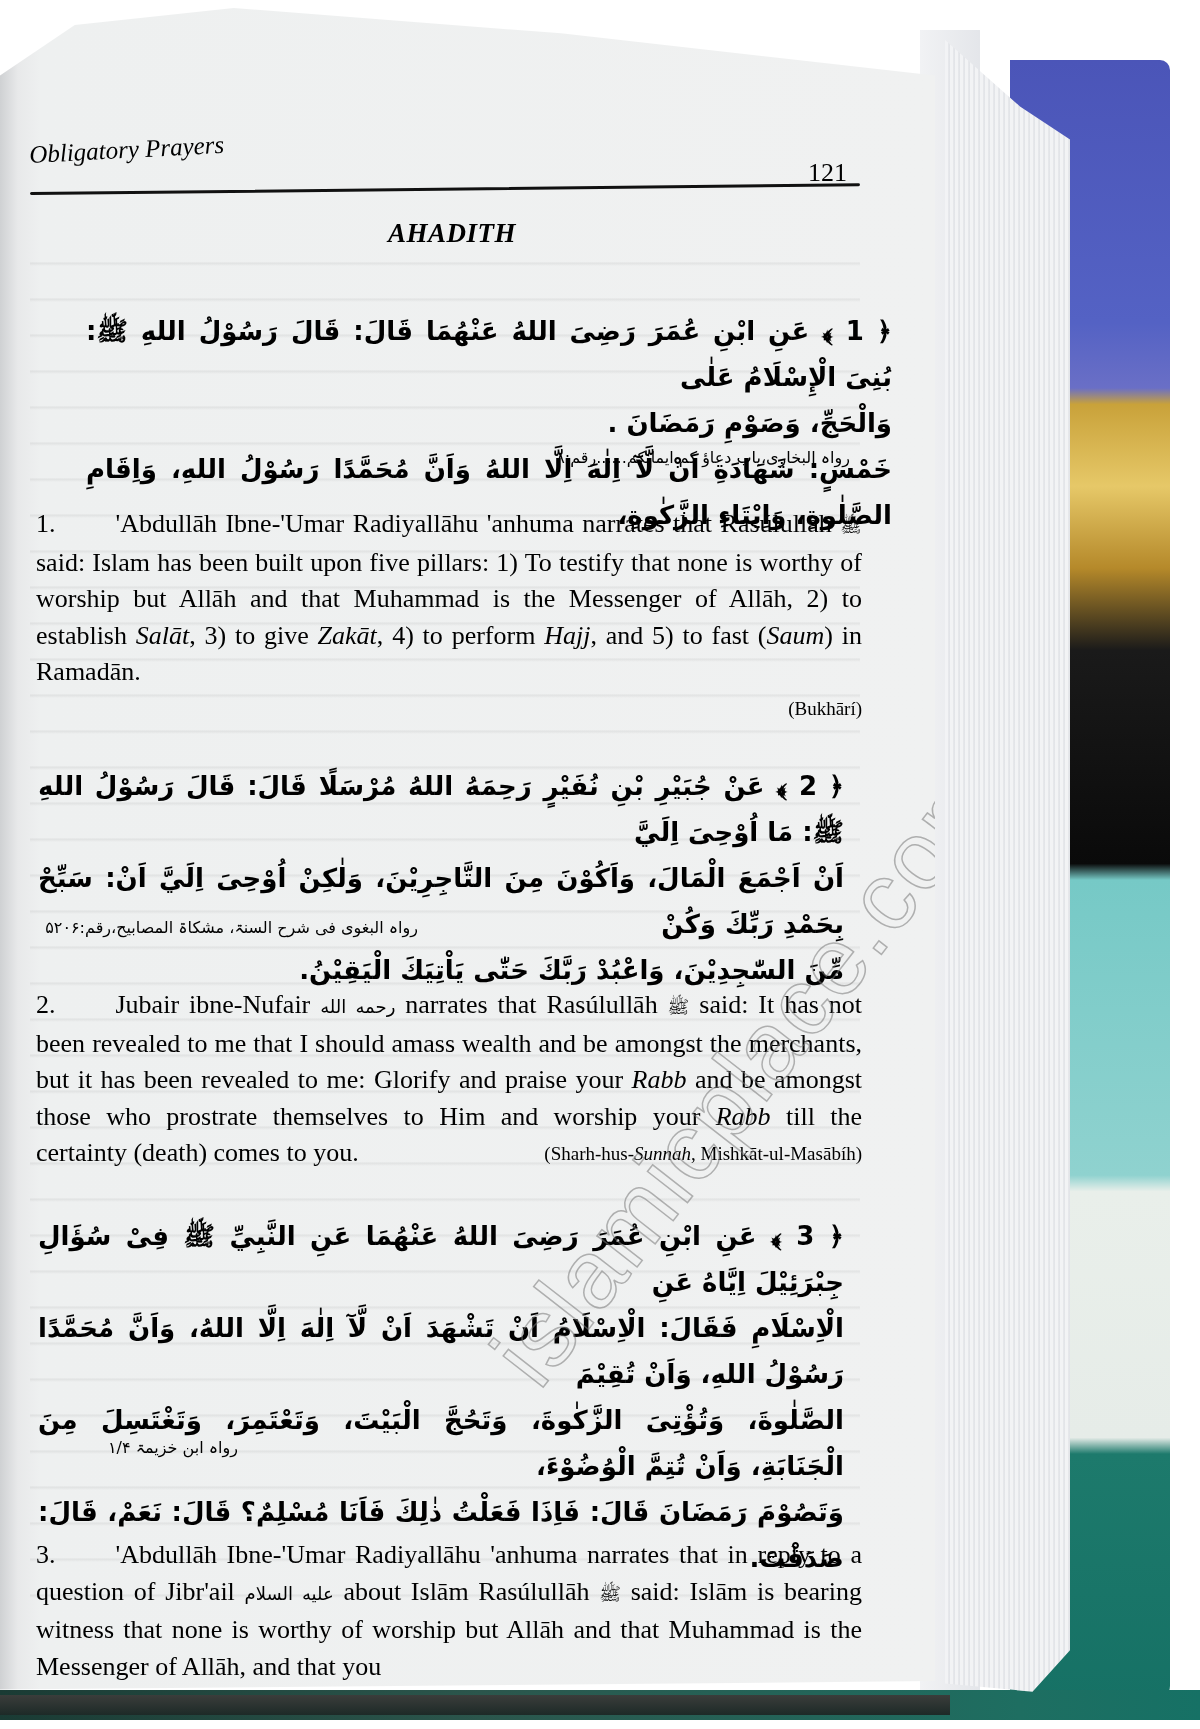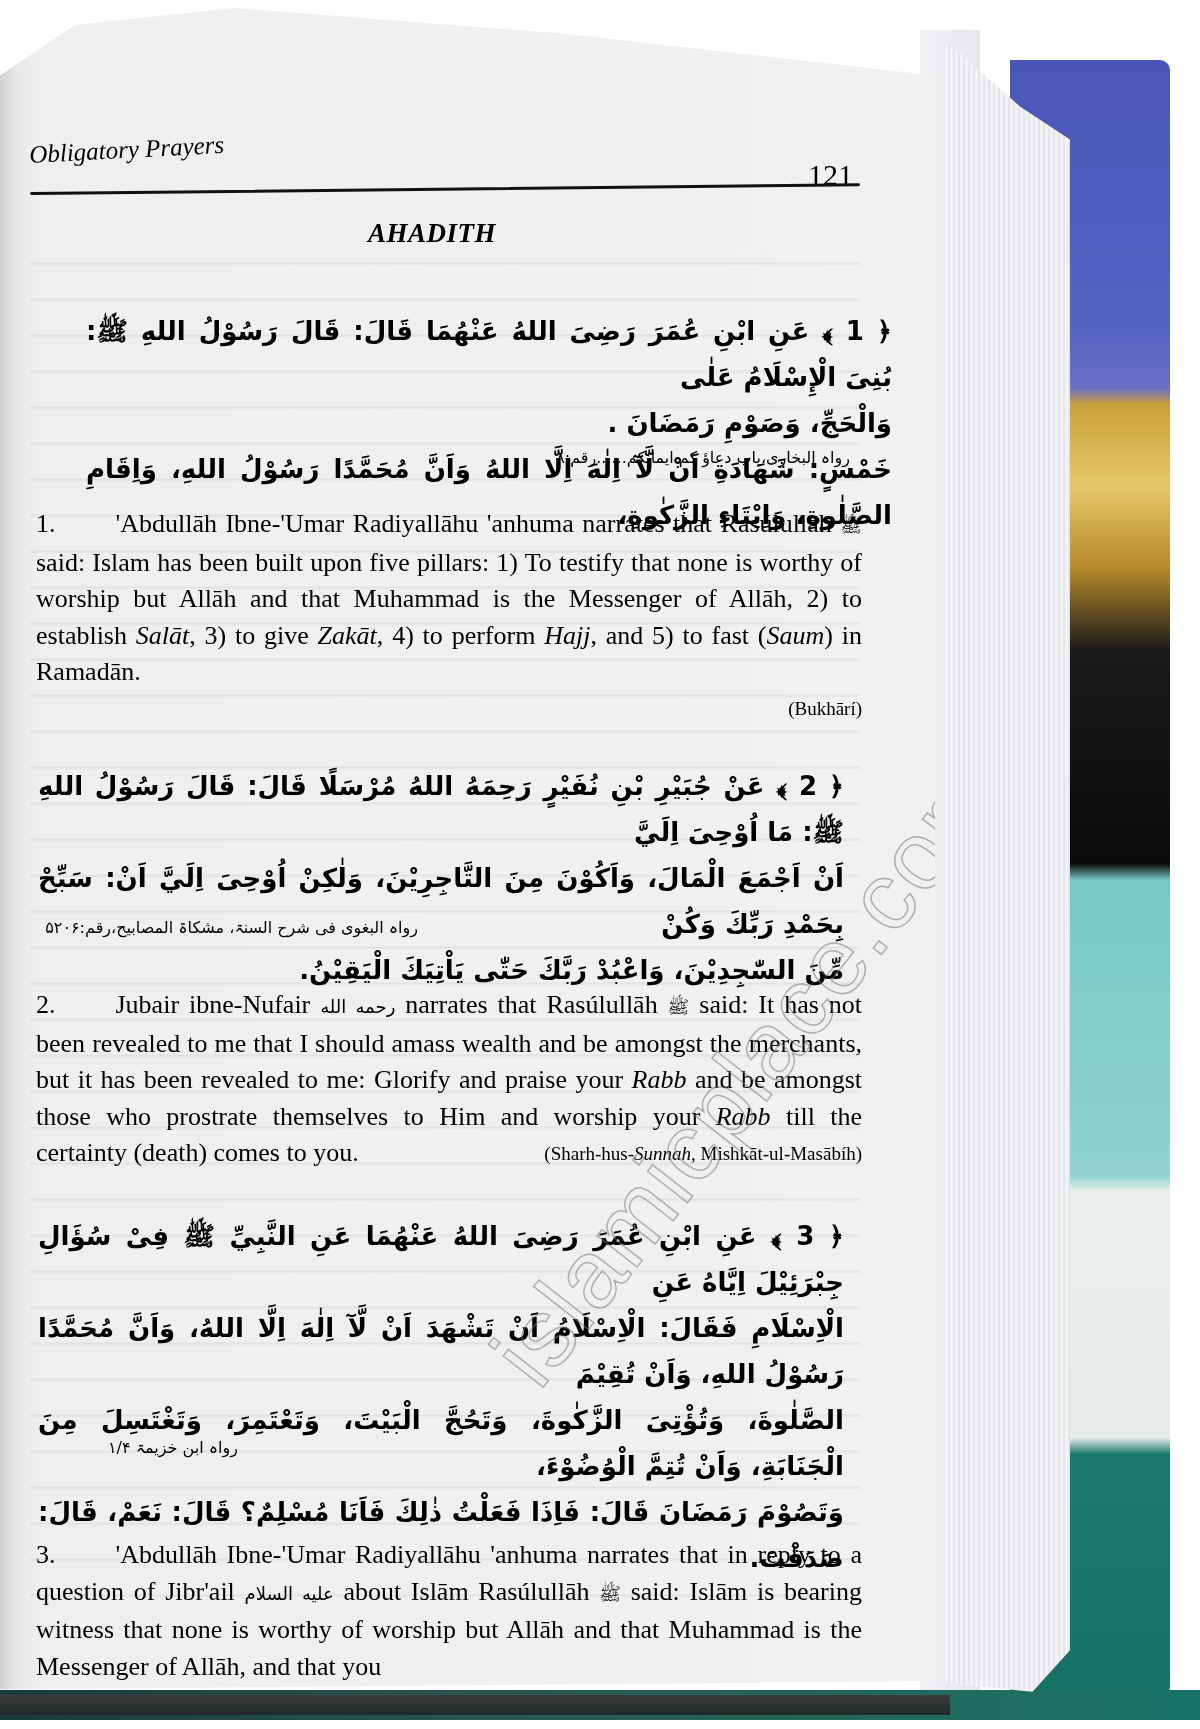--- a/index.html
+++ b/index.html
@@ -12,23 +12,23 @@
   .page-edges{position:absolute;left:945px;top:40px;width:125px;height:1660px;
     background:repeating-linear-gradient(90deg,#f2f3f5 0px,#f2f3f5 3px,#d9dbe0 4px,#eceef1 5px);
     clip-path:polygon(0 0,60% 4%,100% 6%,100% 97%,70% 99.5%,0 99%);
   }
   .page-edges-inner{position:absolute;left:920px;top:30px;width:60px;height:1660px;background:linear-gradient(90deg,#f1f2f4,#e4e6ea);}
   
   .page{position:absolute;left:0;top:8px;width:935px;height:1690px;background:linear-gradient(90deg,#cfd1d3 0px,#e8e9ea 18px,#eef0f0 40px,#f0f1f1 100%);
     border-radius:50px 0 0 0;clip-path:polygon(0 4%,8% 1%,25% 0,60% 1.5%,100% 4%,100% 99%,0 99.5%);}
   .page-shadow{position:absolute;left:0;top:1695px;width:950px;height:20px;background:linear-gradient(180deg,#3b3d3b,#1d2a27);}
   .running-head{position:absolute;left:30px;top:133px;font-style:italic;font-size:25px;transform:rotate(-3deg);transform-origin:left bottom;}
-  .page-number{position:absolute;left:808px;top:150px;font-size:30px;}
+  .page-number{position:absolute;left:808px;top:150px;font-size:26px;}
   .head-rule{position:absolute;left:30px;top:184px;width:830px;height:3px;background:#111;transform:rotate(-0.6deg);transform-origin:left center;border-radius:2px;}
-  .section-title{position:absolute;left:368px;top:210px;font-size:27px;font-style:italic;font-weight:bold;letter-spacing:0.5px;font-family:Liberation Serif, serif;}
+  .section-title{position:absolute;left:388px;top:210px;font-size:27px;font-style:italic;font-weight:bold;letter-spacing:0.5px;font-family:Liberation Serif, serif;}
   .arabic{position:absolute;left:38px;width:806px;direction:rtl;text-align:justify;font-family:"DejaVu Sans",sans-serif;font-weight:bold;font-size:26px;line-height:46px;}
   .arabic-ref{position:absolute;direction:rtl;font-family:"DejaVu Sans",sans-serif;font-size:16px;}
   .eng{position:absolute;left:36px;width:826px;font-size:26px;line-height:36.5px;text-align:justify;}
   .eng p{margin:0;}
   .eng .indent{display:inline-block;width:60px;}
   .ref{text-align:right;display:block;font-size:19px;}
   .honorific{font-family:"DejaVu Sans",sans-serif;font-size:18px;}
   .watermark{position:absolute;left:470px;top:1330px;font-family:"Liberation Sans",sans-serif;font-size:96px;color:transparent;-webkit-text-stroke:1.5px rgba(120,120,120,0.55);transform:rotate(-52deg);transform-origin:left top;white-space:nowrap;letter-spacing:2px;}
   .bleed{position:absolute;left:30px;top:230px;width:830px;height:1380px;opacity:0.12;pointer-events:none;
     background:repeating-linear-gradient(180deg,transparent 0,transparent 24px,#777 25px,transparent 28px,transparent 36px);}

